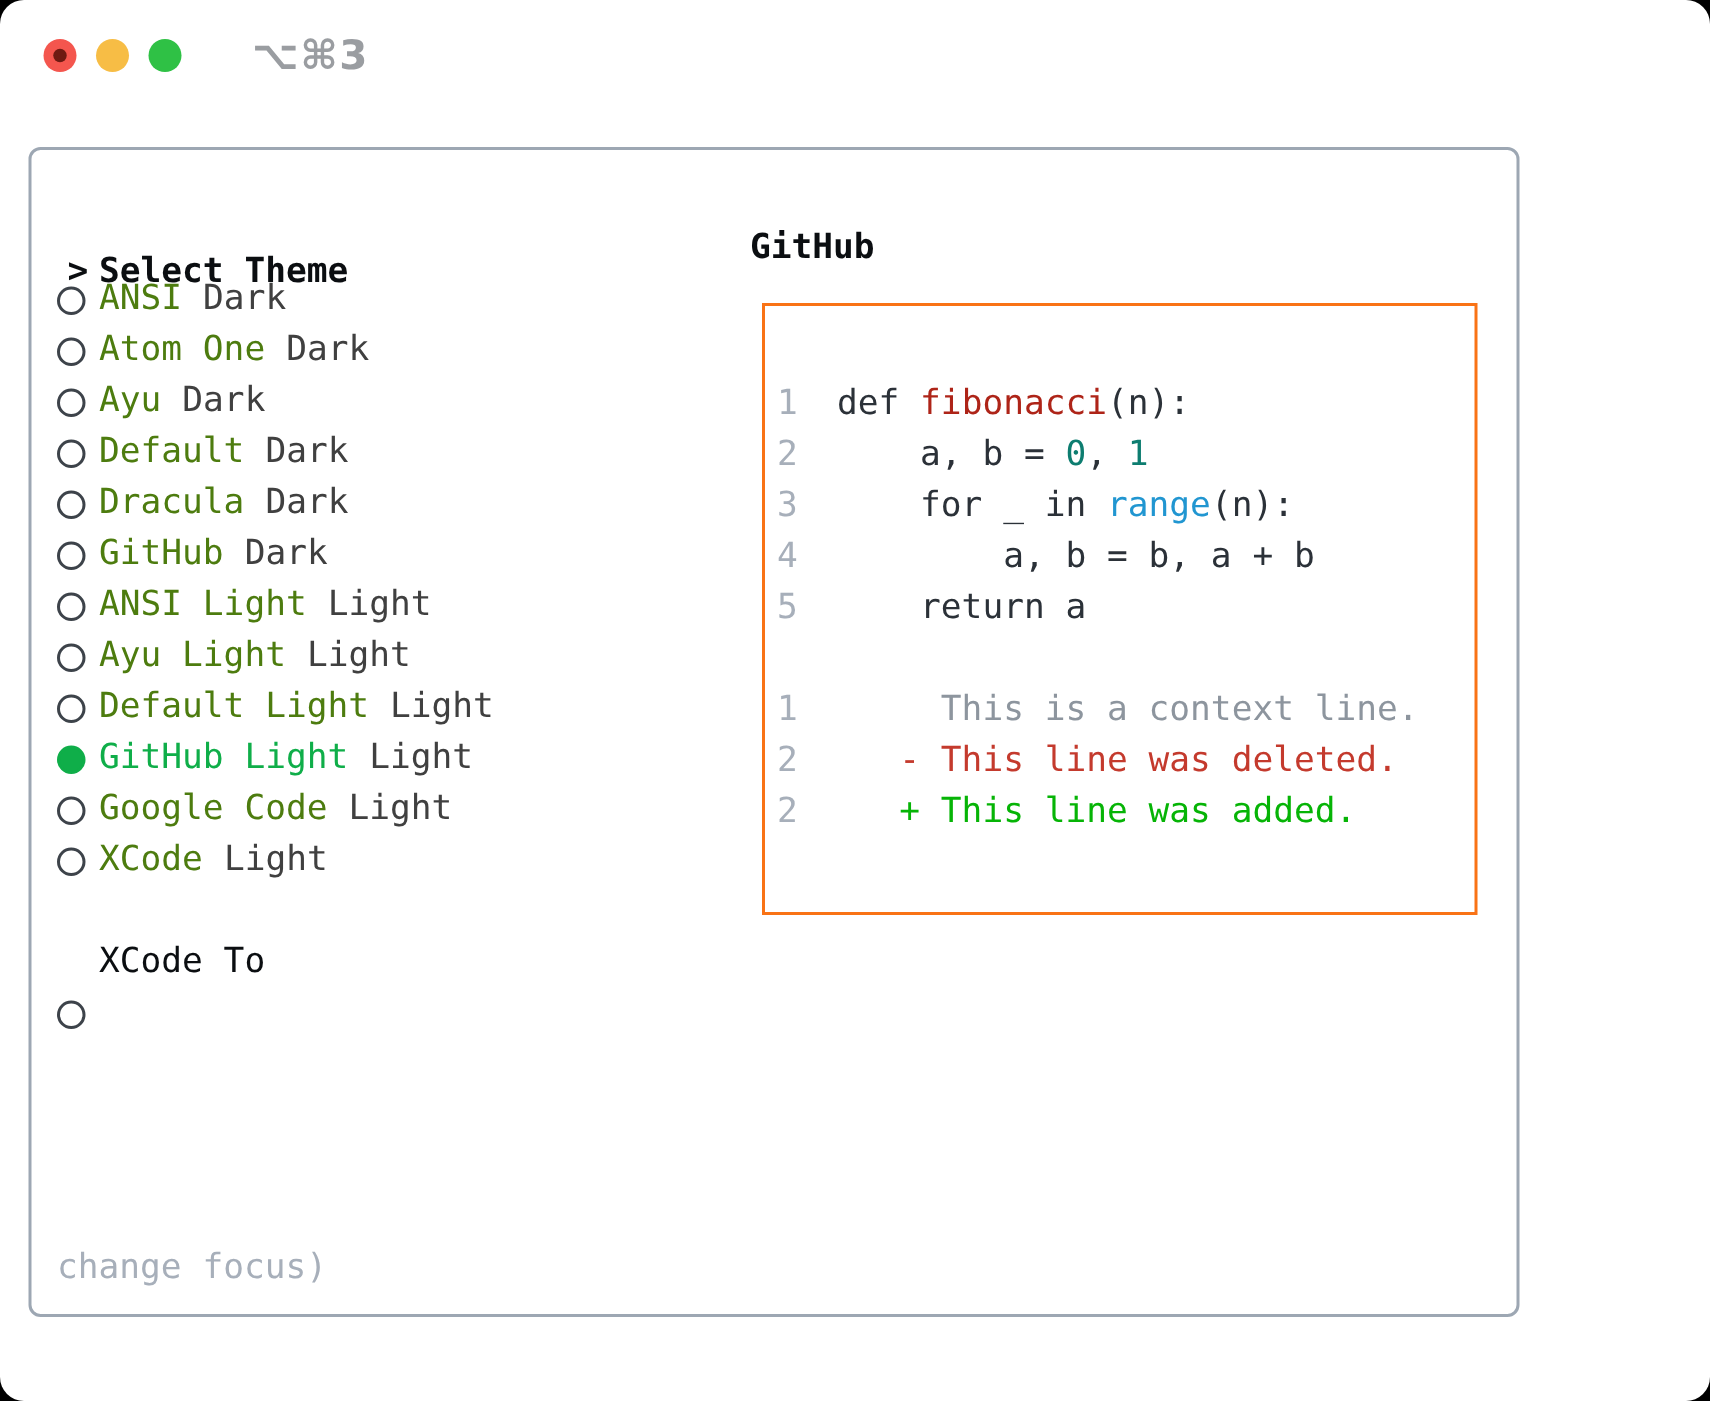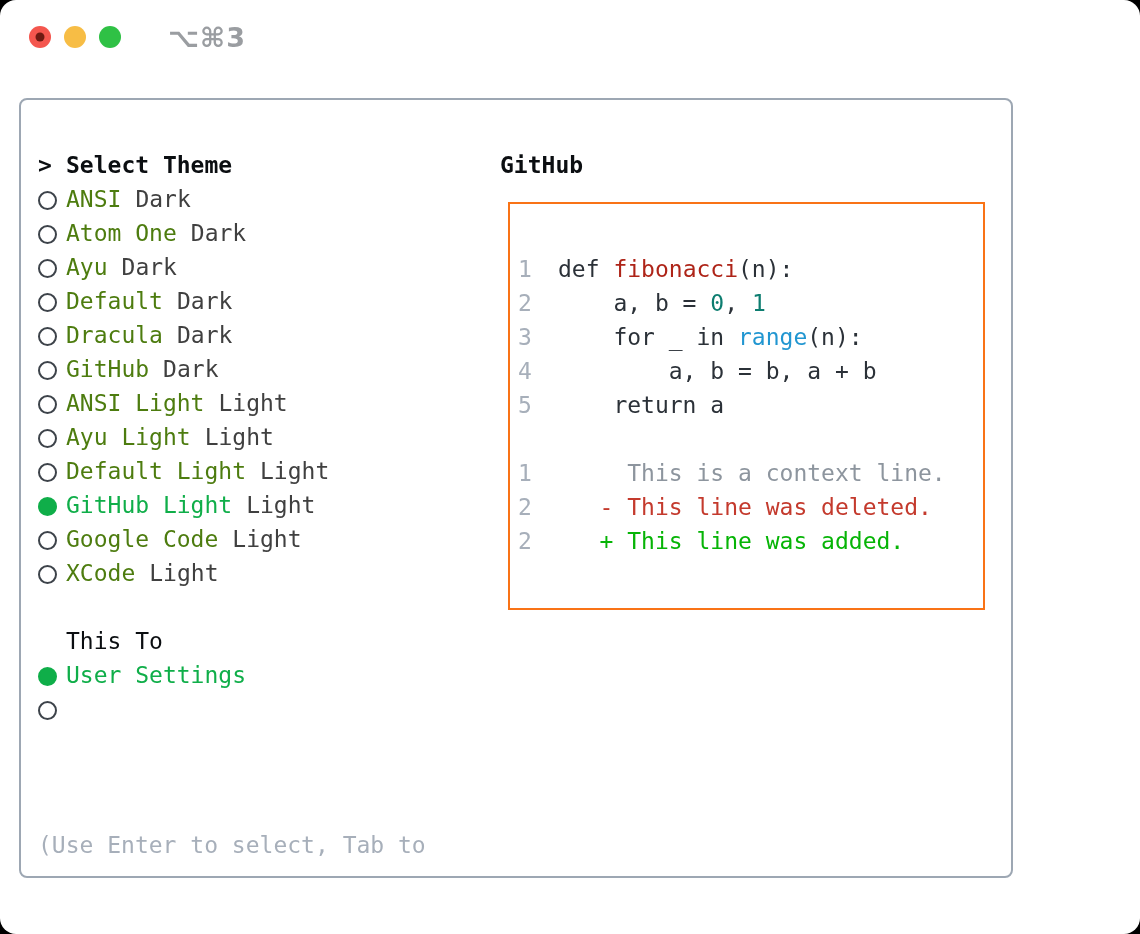--- a/index.html
+++ b/index.html
@@ -28,21 +28,21 @@
     font-weight:bold; font-size:27px; color:#9a9da1; letter-spacing:1px;
   }
   
   .panel {
     position:absolute; left:19px; top:98px; width:994px; height:780px;
     border:2px solid #9da7b3; border-radius:8px; background:#fff;
   }
   .panel, .panel * { font-size:23px; line-height:34px; white-space:pre; }
   .hdr { font-weight:bold; color:#0b0e11; }
   
-  .sel-header { position:absolute; left:17px; top:48px; }
+  .sel-header { position:absolute; left:17px; top:64px;text-align:center; }
   .prompt { display:inline-block; width:28px; font-weight:bold; color:#0b0e11; }
   .theme-list { position:absolute; left:17px; top:82px; }
   .row { height:34px; }
   .marker { display:inline-block; width:28px; height:34px; position:relative; vertical-align:top; }
   .marker::before {
     content:""; position:absolute; left:0; top:9px; width:15px; height:15px;
     border-radius:50%; border:2px solid #3d434a;
   }
   .marker.sel::before { background:var(--green); border-color:var(--green); }
   .tname { color:#4d7c0f; }
@@ -73,26 +73,25 @@
     <div class="dot" style="background: rgb(47, 193, 69);"></div>
   </div>
   <div class="win-title">⌥⌘3</div>
 
   <div class="panel">
 
     <div class="sel-header"><span class="prompt">&gt;</span><span class="hdr">Select Theme</span></div>
 
     <div class="theme-list"><div class="row"><span class="marker"></span><span class="tname">ANSI</span><span class="tvariant">Dark</span></div><div class="row"><span class="marker"></span><span class="tname">Atom One</span><span class="tvariant">Dark</span></div><div class="row"><span class="marker"></span><span class="tname">Ayu</span><span class="tvariant">Dark</span></div><div class="row"><span class="marker"></span><span class="tname">Default</span><span class="tvariant">Dark</span></div><div class="row"><span class="marker"></span><span class="tname">Dracula</span><span class="tvariant">Dark</span></div><div class="row"><span class="marker"></span><span class="tname">GitHub</span><span class="tvariant">Dark</span></div><div class="row"><span class="marker"></span><span class="tname">ANSI Light</span><span class="tvariant">Light</span></div><div class="row"><span class="marker"></span><span class="tname">Ayu Light</span><span class="tvariant">Light</span></div><div class="row"><span class="marker"></span><span class="tname">Default Light</span><span class="tvariant">Light</span></div><div class="row"><span class="marker sel"></span><span class="tname" style="color: rgb(15, 174, 73);">GitHub Light</span><span class="tvariant">Light</span></div><div class="row"><span class="marker"></span><span class="tname">Google Code</span><span class="tvariant">Light</span></div><div class="row"><span class="marker"></span><span class="tname">XCode</span><span class="tvariant">Light</span></div></div>
 
-    <div class="apply-header">This To</div>
+    <div class="apply-header">XCode To</div>
 
-    <div class="apply-list"><div class="row"><span class="marker sel"></span><span class="tname" style="color: rgb(15, 174, 73);">User Settings</span></div><div class="row"><span class="marker"></span></div></div>
+    <div class="apply-list"><div class="row"><span class="marker"></span></div></div>
 
     <div class="hint">
-      <div>(Use Enter to select, Tab to</div>
       <div>change focus)</div>
     </div>
 
     <div class="preview-header hdr">GitHub</div>
 
     <div class="preview-box">
       <div class="code-area"><div class="cline"><span class="gut">1</span><span style="color: rgb(43, 49, 56);">def </span><span style="color: rgb(174, 36, 24);">fibonacci</span><span style="color: rgb(43, 49, 56);">(n):</span></div><div class="cline"><span class="gut">2</span><span style="color: rgb(43, 49, 56);">    a, b = </span><span style="color: rgb(13, 125, 112);">0</span><span style="color: rgb(43, 49, 56);">, </span><span style="color: rgb(13, 125, 112);">1</span></div><div class="cline"><span class="gut">3</span><span style="color: rgb(43, 49, 56);">    for _ in </span><span style="color: rgb(33, 150, 209);">range</span><span style="color: rgb(43, 49, 56);">(n):</span></div><div class="cline"><span class="gut">4</span><span style="color: rgb(43, 49, 56);">        a, b = b, a + b</span></div><div class="cline"><span class="gut">5</span><span style="color: rgb(43, 49, 56);">    return a</span></div><div class="cline"><span class="gut"></span></div><div class="cline"><span class="gut">1</span><span style="color: rgb(141, 149, 158);">     This is a context line.</span></div><div class="cline"><span class="gut">2</span><span style="color: rgb(196, 58, 45);">   - This line was deleted.</span></div><div class="cline"><span class="gut">2</span><span style="color: rgb(6, 180, 6);">   + This line was added.</span></div></div>
     </div>
 
   </div>

